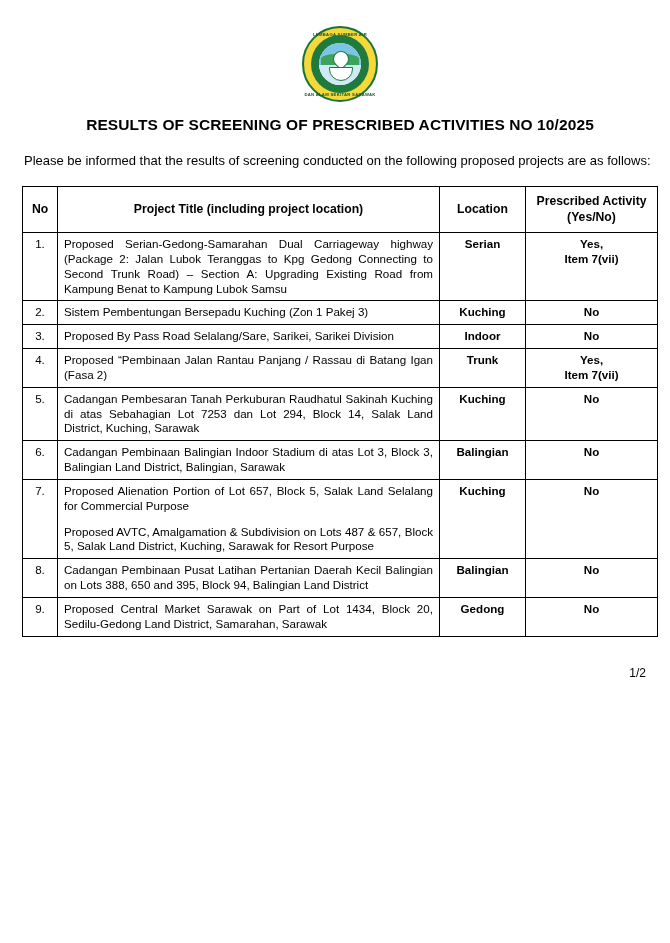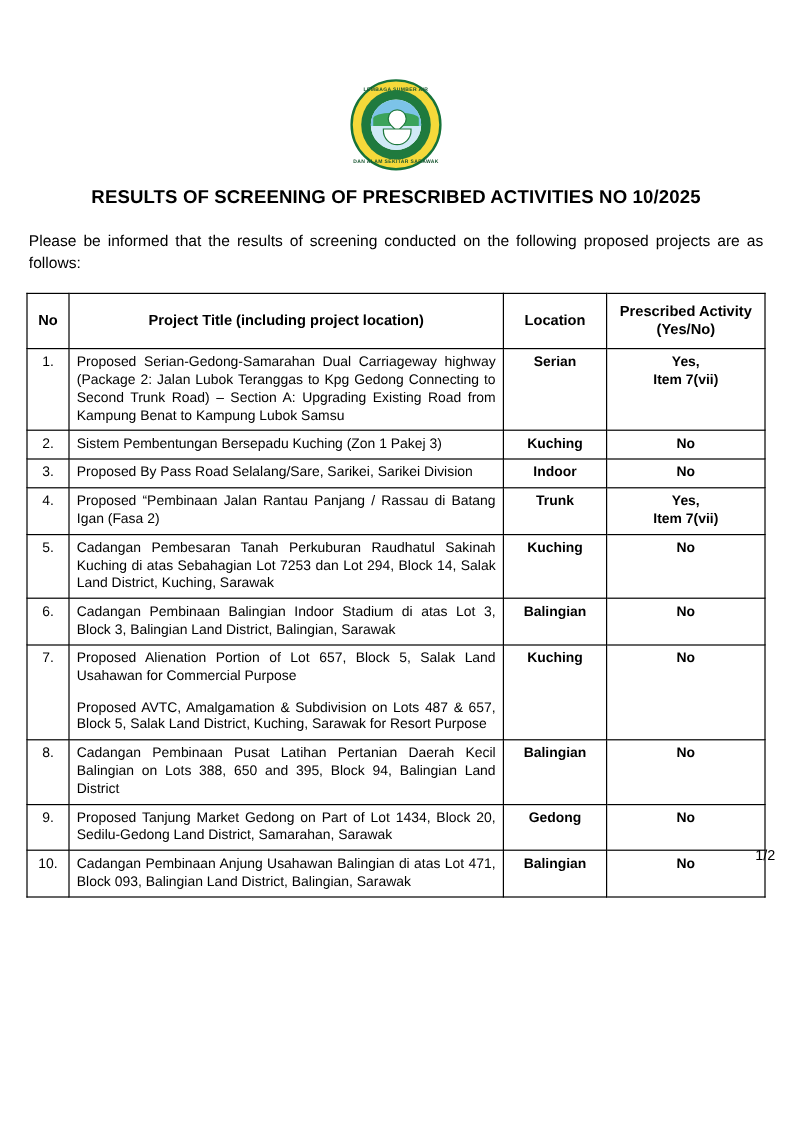--- a/index.html
+++ b/index.html
@@ -12,23 +12,22 @@
     height: 943px;
     font-family: "Liberation Sans", sans-serif;
     color: #000000;
     position: relative;
     overflow: hidden;
   }
   .page {
     width: 670px;
     height: 692px;
     box-sizing: border-box;
-    padding: 18px 32px 10px 22px;
+    padding: 18px 12px 10px 22px;
     position: relative;
-    margin-top: 40px;
   }
 
   
   .logo-wrap {
     display: flex;
     justify-content: center;
     align-items: center;
     margin-top: 8px;
     margin-bottom: 14px;
   }
@@ -280,54 +279,44 @@
           <p>Cadangan Pembinaan Balingian Indoor Stadium di atas Lot 3, Block 3, Balingian Land District, Balingian, Sarawak</p>
         </td>
         <td class="loc">Balingian</td>
         <td class="act">
           <span>No</span>
         </td>
       </tr>
       <tr>
         <td class="no">7.</td>
         <td class="title">
-          <p>Proposed Alienation Portion of Lot 657, Block 5, Salak Land Usahawan for Commercial Purpose</p>
+          <p>Proposed Alienation Portion of Lot 657, Block 5, Salak Land Selalang for Commercial Purpose</p>
           <p>Proposed AVTC, Amalgamation &amp; Subdivision on Lots 487 &amp; 657, Block 5, Salak Land District, Kuching, Sarawak for Resort Purpose</p>
         </td>
         <td class="loc">Kuching</td>
         <td class="act">
           <span>No</span>
         </td>
       </tr>
       <tr>
         <td class="no">8.</td>
         <td class="title">
           <p>Cadangan Pembinaan Pusat Latihan Pertanian Daerah Kecil Balingian on Lots 388, 650 and 395, Block 94, Balingian Land District</p>
         </td>
         <td class="loc">Balingian</td>
         <td class="act">
           <span>No</span>
         </td>
       </tr>
       <tr>
         <td class="no">9.</td>
         <td class="title">
-          <p>Proposed Tanjung Market Gedong on Part of Lot 1434, Block 20, Sedilu-Gedong Land District, Samarahan, Sarawak</p>
+          <p>Proposed Central Market Sarawak on Part of Lot 1434, Block 20, Sedilu-Gedong Land District, Samarahan, Sarawak</p>
         </td>
         <td class="loc">Gedong</td>
-        <td class="act">
-          <span>No</span>
-        </td>
-      </tr>
-      <tr>
-        <td class="no">10.</td>
-        <td class="title">
-          <p>Cadangan Pembinaan Anjung Usahawan Balingian di atas Lot 471, Block 093, Balingian Land District, Balingian, Sarawak</p>
-        </td>
-        <td class="loc">Balingian</td>
         <td class="act">
           <span>No</span>
         </td>
       </tr>
     </tbody>
   </table>
 
   <div class="footer">1/2</div>
 
 </div>

